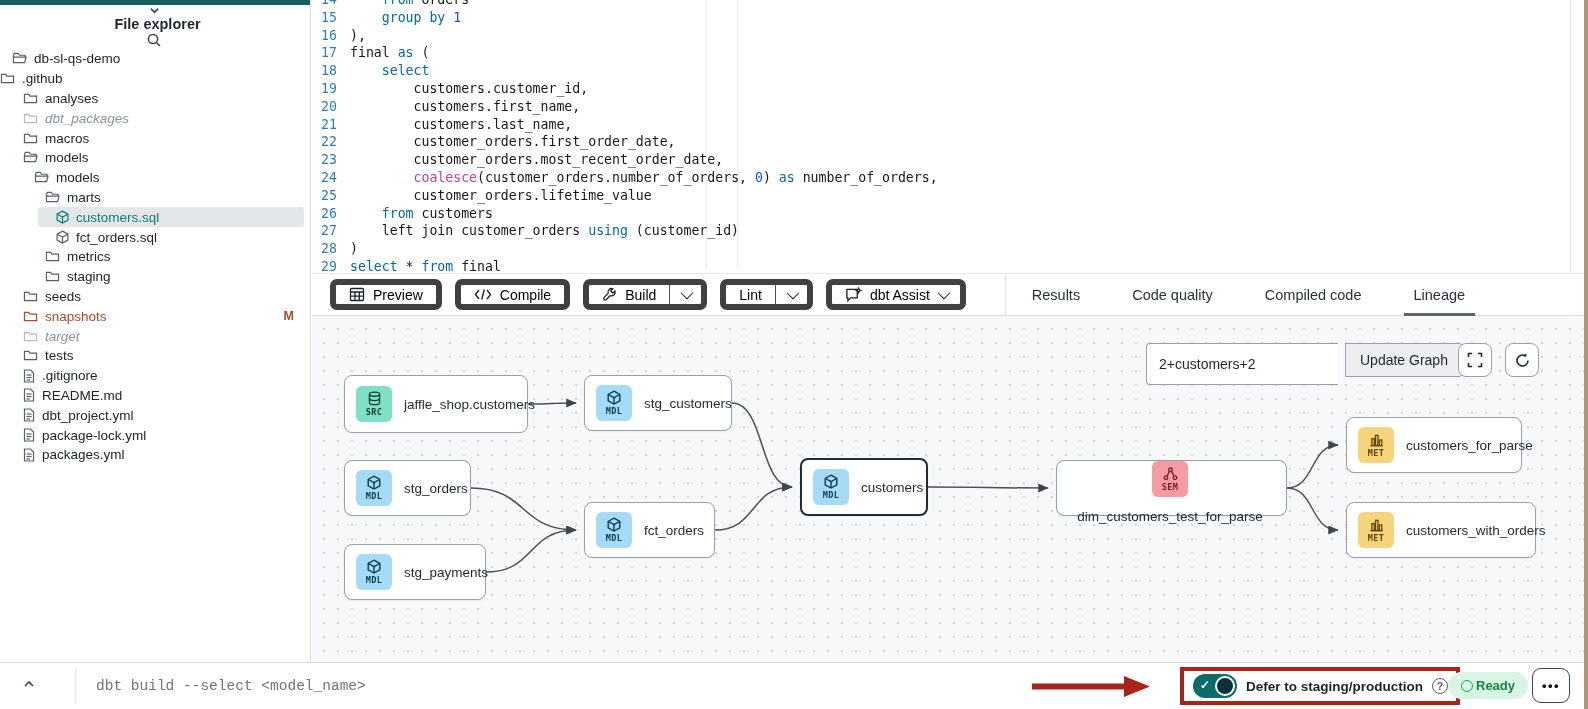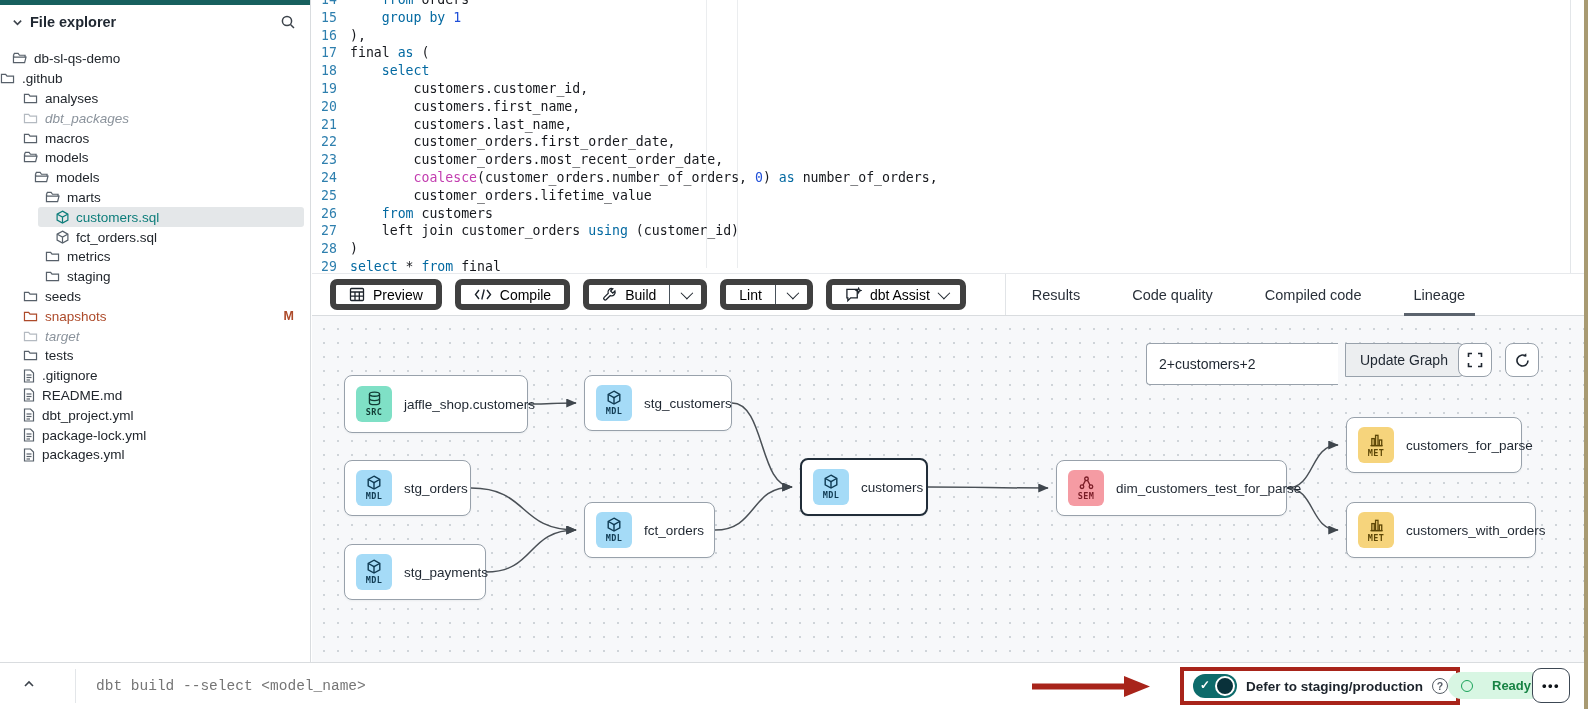--- a/index.html
+++ b/index.html
@@ -3,21 +3,21 @@
 <meta charset="utf-8">
 <style>
   * { margin:0; padding:0; box-sizing:border-box; }
   html,body { background:#fff; }
   body { font-family:"Liberation Sans", sans-serif; color:#1f2731; }
   .app { position:relative; width:1588px; height:709px; background:#fff; overflow:hidden; }
 
   
   .sidebar { position:absolute; left:0; top:0; width:311px; height:662px; background:#fff; border-right:1px solid #d9dcdf; }
   .side-accent { height:5px; width:100%; background:#17605e; }
-  .side-header { display:flex; align-items:center; height:34px; padding:0 14px 0 12px; }
+  .side-header { display:flex; align-items:center; height:34px; padding:0 14px 0 12px;flex-direction:column; }
   .side-header .title { font-weight:bold; font-size:14.5px; color:#1f2731; margin-left:7px; }
   .side-header .spacer { flex:1; }
   .tree { padding-top:10px; }
   .tree-row { position:relative; display:flex; align-items:center; height:19.8px; font-size:13.5px; color:#21262c; cursor:pointer; }
   .tree-row .lbl { margin-left:7px; position:relative; z-index:1; }
   .tree-row .ticon { display:flex; position:relative; z-index:1; }
   .tree-row.muted .lbl { color:#8b939c; font-style:italic; }
   .tree-row.muted svg { stroke:#b4bac1 !important; }
   .tree-row.modified .lbl { color:#ad4a2a; }
   .tree-row.modified svg { stroke:#ad4a2a !important; }
@@ -73,21 +73,21 @@
   .sb-caret { position:absolute; left:22px; top:14px; width:14px; height:14px; color:#3c434b; font-size:15px; cursor:pointer; }
   .sb-div { position:absolute; left:75px; top:6px; bottom:6px; width:1px; background:#e3e6e9; }
   .sb-cmd { position:absolute; left:96px; top:11px; width:560px; height:24px; border:none; outline:none; font-size:14.5px; color:#6b7380; font-family:Liberation Mono, monospace; background:transparent; }
   .annot-arrow { position:absolute; left:1032px; top:0; width:122px; height:47px; }
   .defer-box { position:absolute; left:1180px; top:4px; height:38px; border:4px solid #a8241a; background:#fff; display:flex; align-items:center; padding:0 8px 0 9px; gap:9px; }
   .toggle { width:44px; height:24px; border-radius:12px; background:#0d6b6b; position:relative; cursor:pointer; flex:none; }
   .toggle .tick { position:absolute; left:7px; top:3.5px; color:#fff; font-size:12px; font-weight:bold; }
   .toggle .knob { position:absolute; right:2px; top:2px; width:20px; height:20px; border-radius:50%; background:#09313a; border:2px solid #fff; }
   .defer-label { font-size:13.5px; font-weight:bold; color:#1c232b; white-space:nowrap; }
   .help-icon { width:16px; height:16px; border:1.3px solid #565e66; border-radius:50%; color:#565e66; font-size:10.5px; display:flex; align-items:center; justify-content:center; font-weight:bold; flex:none; }
-  .ready-pill { position:absolute; left:1448px; top:9px; height:27px; background:#d8f6e3; border-radius:14px; display:flex; align-items:center; gap:19px; padding:0 13px; }
+  .ready-pill { position:absolute; left:1448px; top:9px; height:27px; background:#d8f6e3; border-radius:14px; display:flex; align-items:center; gap:3px; padding:0 13px; }
   .ready-pill .ring { width:12px; height:12px; border:1.6px solid #1ba35a; border-radius:50%; }
   .ready-pill .rtxt { color:#178344; font-size:13px; font-weight:bold; }
   .more-btn { position:absolute; left:1532px; top:5px; width:38px; height:35px; border:1.5px solid #3c4753; border-radius:9px; background:#fff; display:flex; align-items:center; justify-content:center; font-weight:bold; letter-spacing:1.5px; font-size:13px; color:#10151a; cursor:pointer; }
 
   .right-strip { position:absolute; right:0; top:0; width:4px; height:709px; background:#a89a72; }
   svg.ic { display:block; }
 </style>
 </head>
 <body>
 
@@ -490,21 +490,21 @@
               <svg class="ic" width="14" height="15" viewBox="0 0 14 15" fill="none" stroke="currentColor" stroke-width="1.4">
                 <path d="M7 1.2 L12.8 4.4 V10.8 L7 14 L1.2 10.8 V4.4 Z"></path>
                 <path d="M1.4 4.5 L7 7.6 L12.6 4.5"></path>
                 <line x1="7" y1="7.6" x2="7" y2="13.8"></line>
               </svg>
             </span>
             <span class="btxt">MDL</span>
           </div>
           <span class="nlabel">customers</span>
         </div>
-        <div class="lnode" style="left: 744px; top: 144px; width: 231px; height: 56px;">
+        <div class="lnode" style="left: 744px; top: 144px; width: 231px; height: 56px; flex-direction: column;">
           <div class="nbadge badge-SEM">
             <span>
               <svg class="ic" width="15" height="14" viewBox="0 0 16 15" fill="none" stroke="currentColor" stroke-width="1.4">
                 <circle cx="8" cy="3" r="1.9"></circle>
                 <circle cx="3.2" cy="11.5" r="1.9"></circle>
                 <circle cx="12.8" cy="11.5" r="1.9"></circle>
                 <line x1="6.9" y1="4.7" x2="4.2" y2="9.9"></line>
                 <line x1="9.1" y1="4.7" x2="11.8" y2="9.9"></line>
               </svg>
             </span>

